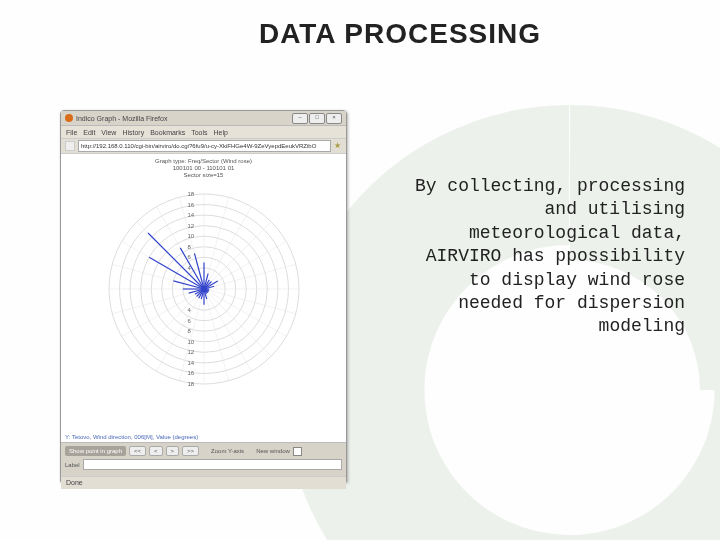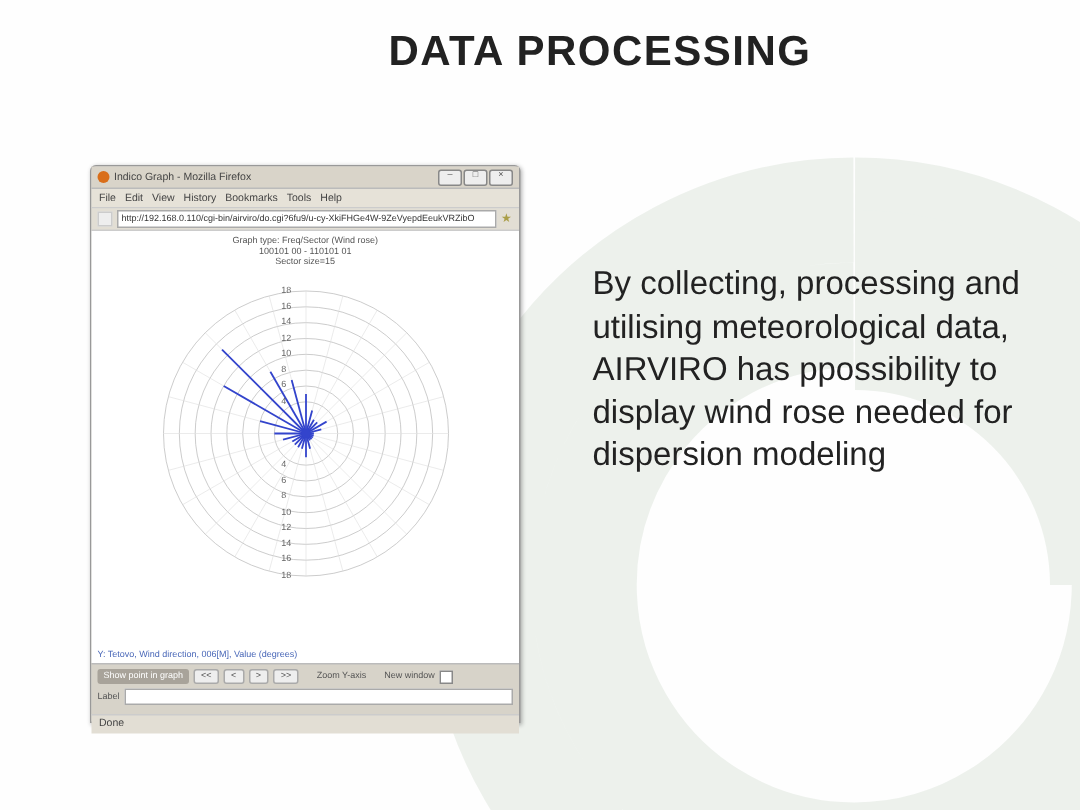--- a/index.html
+++ b/index.html
@@ -32,26 +32,26 @@
     letter-spacing: 1px;
     font-family: "Trebuchet MS", sans-serif;
     z-index: 2;
     margin-left: 40px;
   }
   .body-text {
     position: absolute;
     top: 175px;
     left: 395px;
     width: 290px;
-    font-size: 22px;
+    font-size: 18px;
     line-height: 1.3;
     color: #222;
-    text-align: left;
+    text-align: right;
     z-index: 2;
-    font-family: Liberation Sans, sans-serif;
+    font-family: Liberation Mono, monospace;
   }
   .browser-window {
     position: absolute;
     top: 110px;
     left: 60px;
     width: 285px;
     height: 370px;
     background: #e8e6e0;
     border: 1px solid #999;
     border-radius: 4px 4px 0 0;

